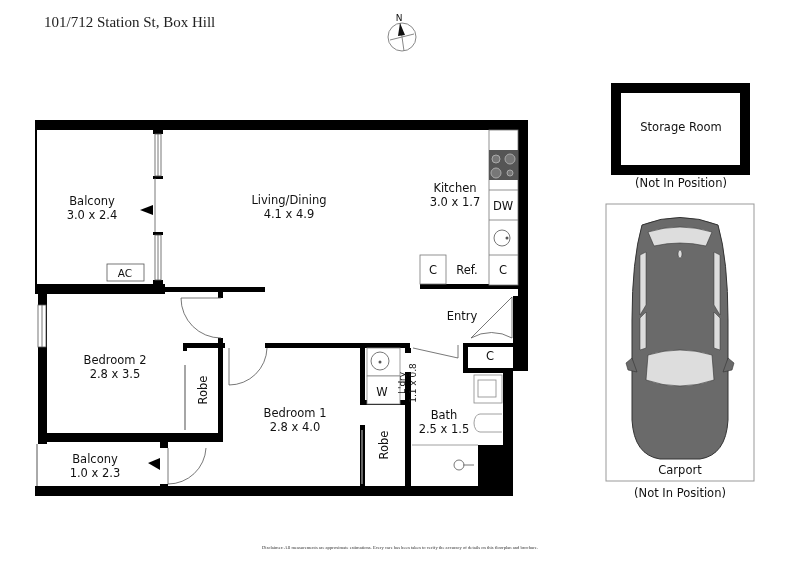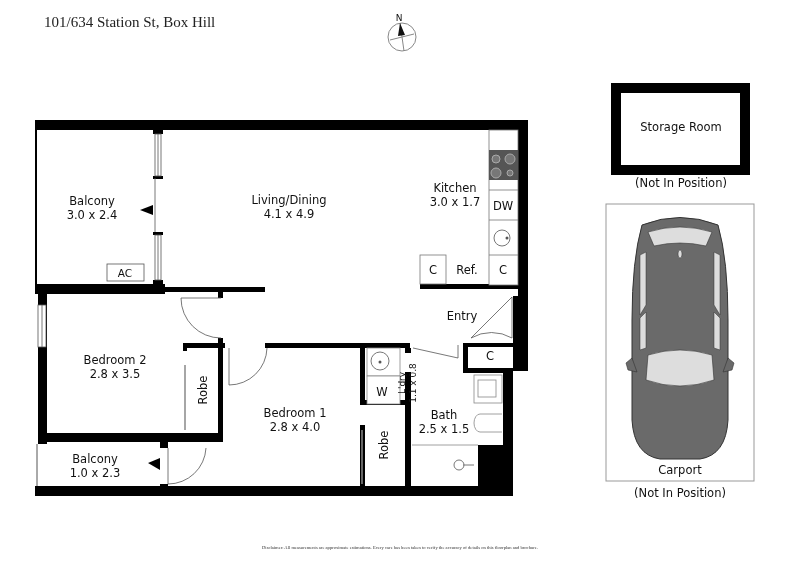--- a/index.html
+++ b/index.html
@@ -7,21 +7,21 @@
   .title{position:absolute;left:44px;top:14px;font-family:"Liberation Serif","DejaVu Serif",serif;font-size:15px;color:#222;}
   svg{position:absolute;left:0;top:0;}
   .lbl{font-family:"DejaVu Sans","Liberation Sans",sans-serif;font-size:11.5px;fill:#111;text-anchor:middle;}
   .sm{font-size:10.5px;}
   .xs{font-size:9px;}
   .disc{position:absolute;left:0;width:800px;top:545px;text-align:center;font-family:"Liberation Serif","DejaVu Serif",serif;font-size:4.6px;color:#333;}
 </style>
 </head>
 <body>
 
-<div class="title">101/634 Station St, Box Hill</div>
+<div class="title">101/712 Station St, Box Hill</div>
 
 <svg width="800" height="566" viewBox="0 0 800 566">
 
   <g>
     <circle cx="402" cy="37" r="14" fill="#fff" stroke="#888" stroke-width="1"></circle>
     <line x1="390" y1="40" x2="414" y2="34" stroke="#888" stroke-width="1"></line>
     <line x1="400" y1="23" x2="404" y2="51" stroke="#888" stroke-width="1"></line>
     <polygon points="400,23 398,36 405,35" fill="#111"></polygon>
     <text x="399" y="21" class="lbl xs">N</text>
   </g>

